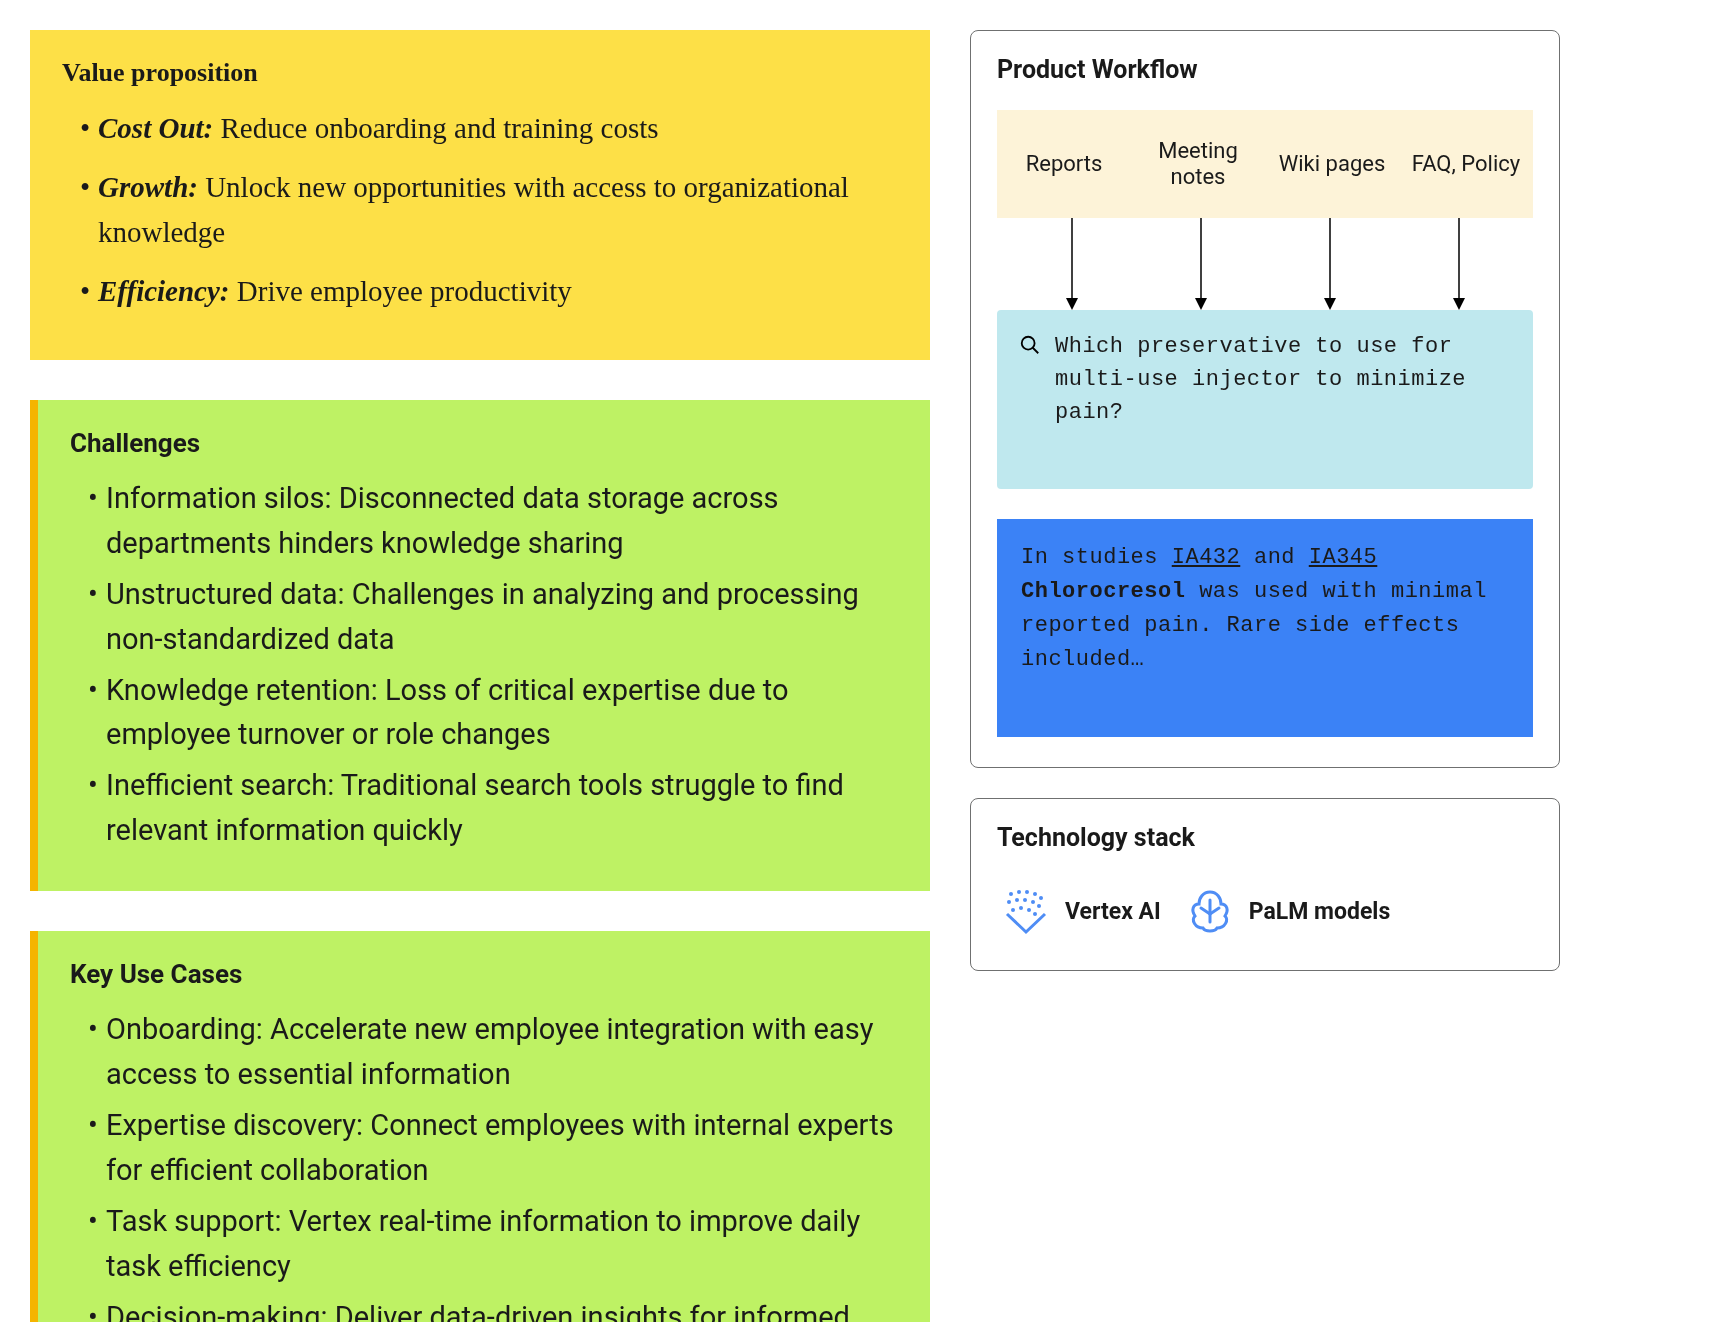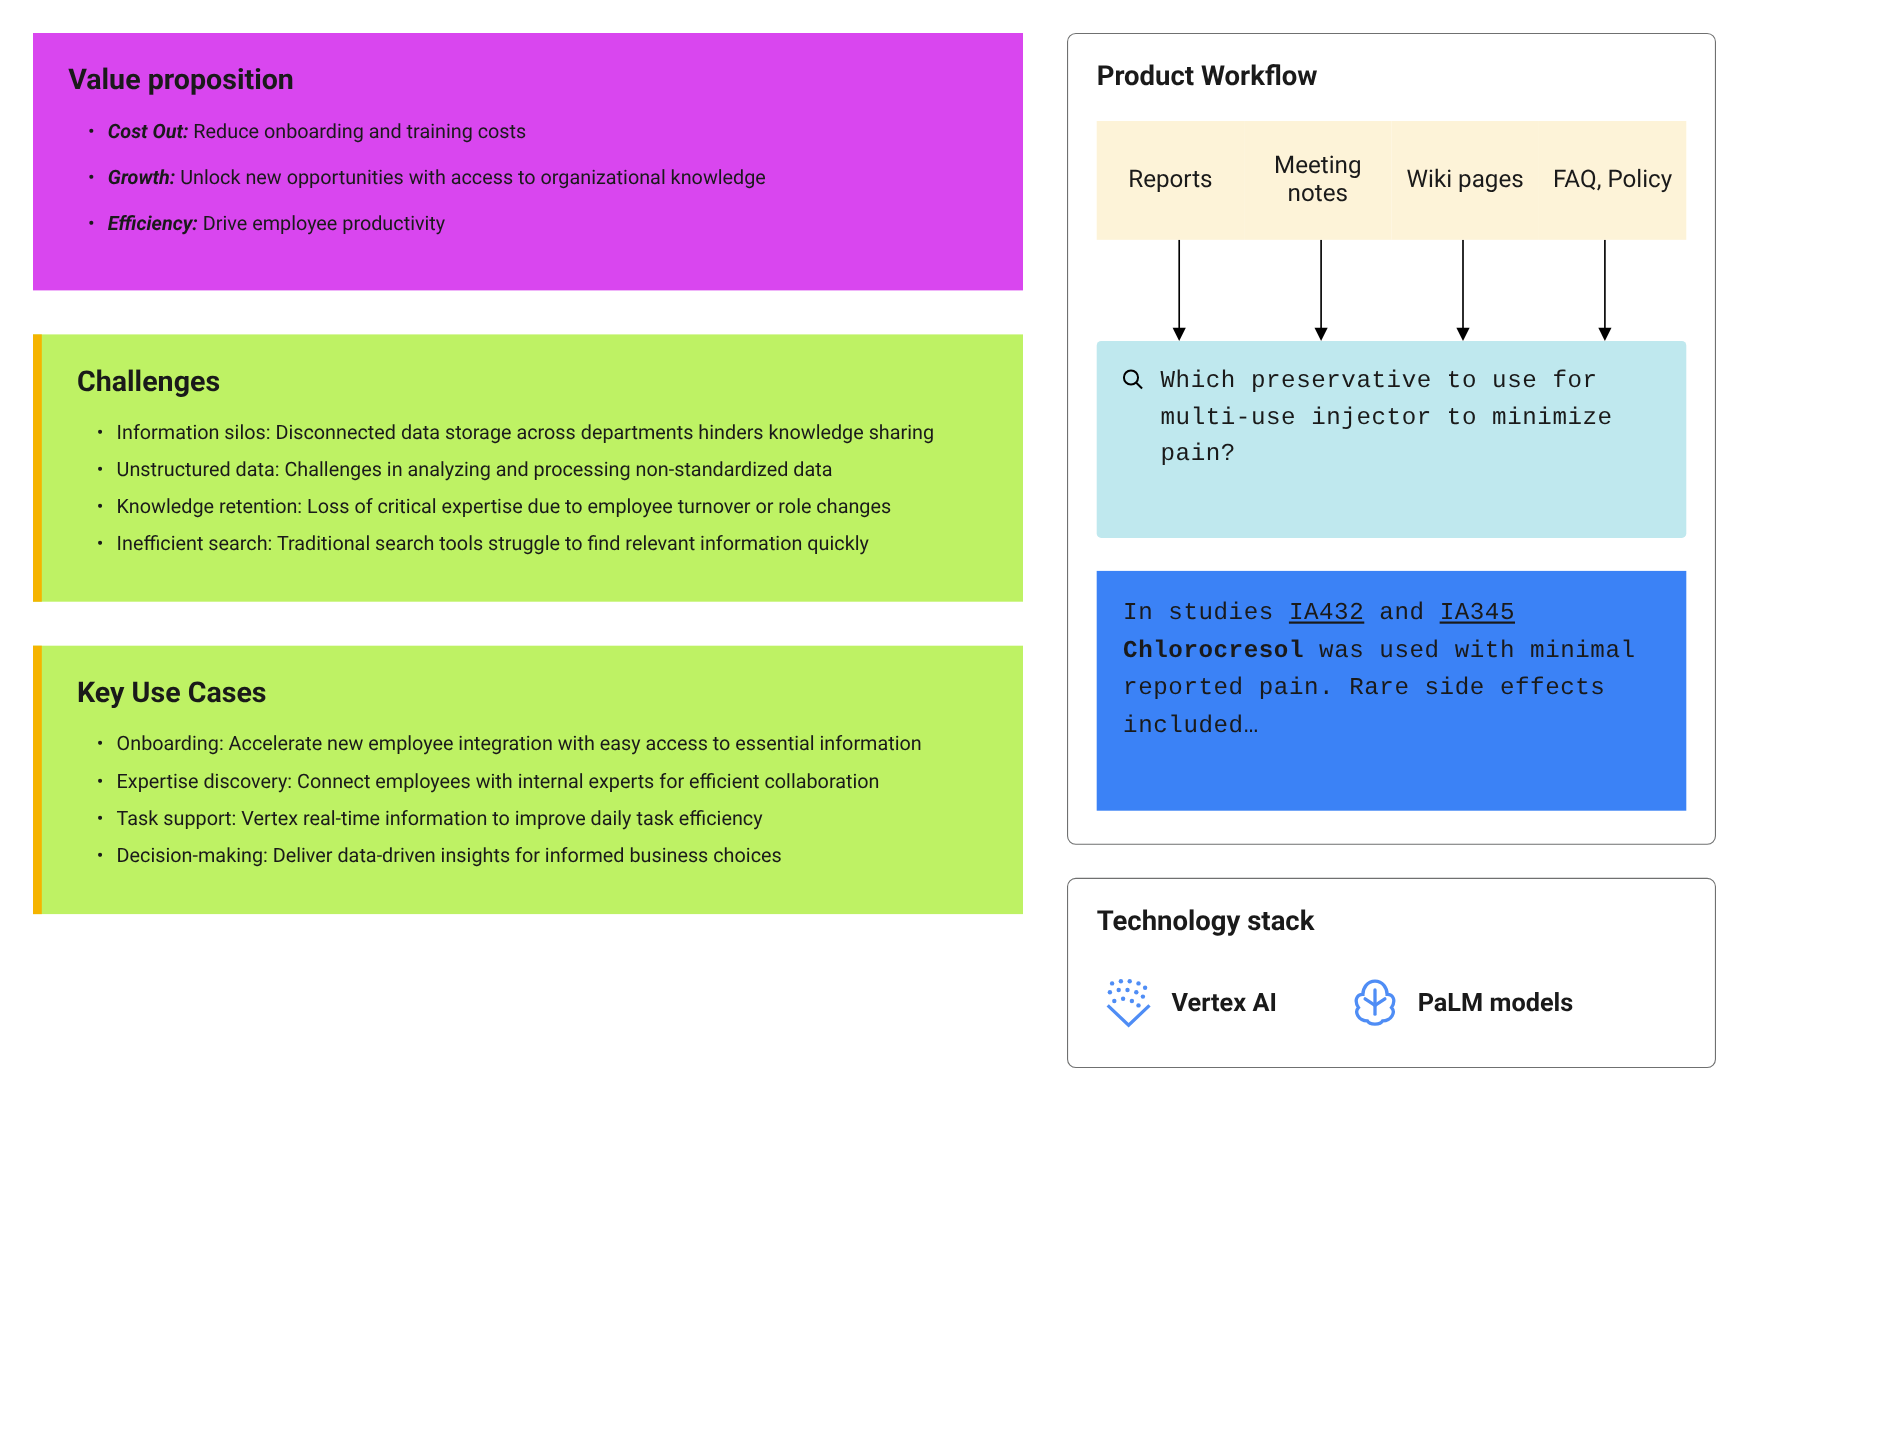--- a/index.html
+++ b/index.html
@@ -11,41 +11,42 @@
     color: #1a1a1a;
   }
   .layout {
     display: flex;
     gap: 40px;
   }
   .left { flex: 0 0 900px; display: flex; flex-direction: column; gap: 40px; }
   .right { flex: 0 0 590px; display: flex; flex-direction: column; gap: 30px; }
 
   .card-gray {
-    background: #d946ef;
+    background: #fde047;
     padding: 28px 32px 32px 32px;
+    font-family: Liberation Serif, serif;
   }
   .card-yellow {
     background: #bef264;
     border-left: 8px solid #f5b400;
     padding: 28px 32px 32px 32px;
   }
   .card-title {
     font-weight: 700;
     font-size: 26px;
     margin-bottom: 18px;
   }
   ul.bullets {
     list-style: none;
     padding-left: 18px;
   }
   ul.bullets li {
     position: relative;
     padding-left: 18px;
-    font-size: 18px;
+    font-size: 29px;
     line-height: 1.55;
     margin-bottom: 6px;
   }
   ul.bullets li::before {
     content: "•";
     position: absolute;
     left: 0;
     top: 0;
   }
   .vp-label { font-weight: 700; font-style: italic; }
@@ -112,21 +113,21 @@
     font-family: "SFMono-Regular", Consolas, "Courier New", monospace;
     font-size: 22px;
     line-height: 1.55;
     letter-spacing: 0.5px;
   }
   .answer-box .u { text-decoration: underline; }
   .answer-box .b { font-weight: 700; }
 
   .tech-row {
     display: flex;
-    gap: 64px;
+    gap: 24px;
     align-items: center;
     padding: 8px 4px 4px 4px;
   }
   .tech-item { display: flex; align-items: center; gap: 14px; }
   .tech-label { font-weight: 700; font-size: 23px; }
   .tech-icon { width: 50px; height: 50px; }
 </style>
 </head>
 <body>
 

